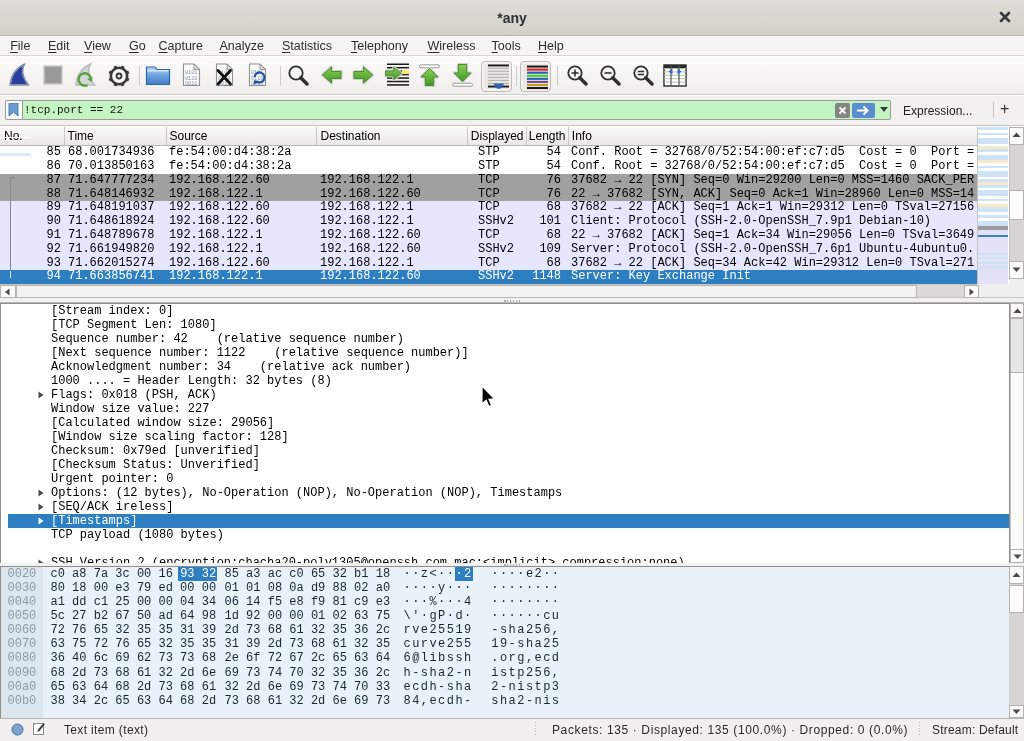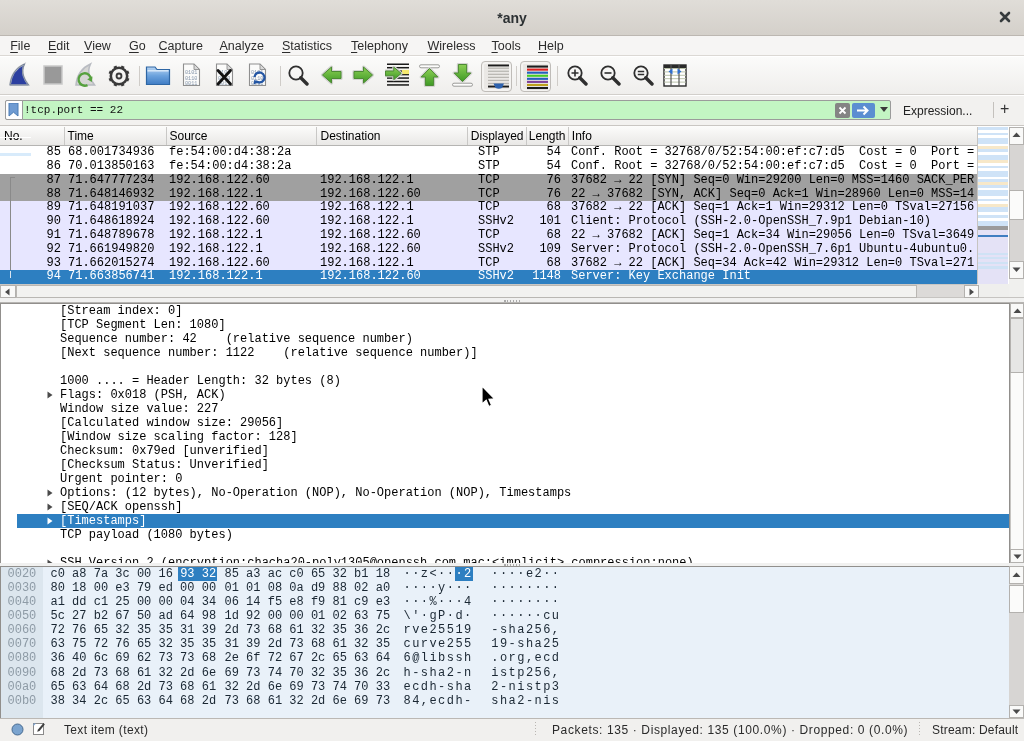--- a/index.html
+++ b/index.html
@@ -45,21 +45,21 @@
 .c-info { left:571px; width:404px; overflow:hidden; }
 #plvscroll { left:1009px; top:127px; width:15px; height:152px; }
 
 #plhscroll { left:0; top:284px; width:977px; height:13.5px; background:#dcdad8; border-top:1px solid #c9c7c4; }
 
 .splitter { left:0; width:1024px; background:#f1f1f0; }
 .dots { position:absolute; left:504px; width:17px; height:2px;
   background:repeating-linear-gradient(90deg,#aaa 0 1.5px,transparent 1.5px 3px); }
 
 #details { left:0; top:302.6px; width:1010px; height:261.6px; background:#fff; border:1px solid #918f8c; overflow:hidden; }
-.drow { position:absolute; left:16px; width:1008px; height:14.2px; font-size:12px; line-height:14.2px; white-space:pre; }
+.drow { position:absolute; left:7px; width:1008px; height:14.2px; font-size:12px; line-height:14.2px; white-space:pre; }
 #dvscroll { left:1010px; top:303px; width:14px; height:260px; }
 
 #hexpane { left:0; top:565.8px; width:1009px; height:152px; background:#e9f1f9; border-top:1px solid #918f8c; border-left:1px solid #918f8c; }
 #hexoffcol { left:1px; top:566.8px; width:42px; height:151px; background:#dce6ee; }
 .hrow { position:absolute; font-size:12px; line-height:14.2px; white-space:pre; color:#1a2733; }
 .hoff { color:#8e9ba6; }
 .hascii { letter-spacing:1.45px; }
 #hexvscroll { left:1009px; top:566px; width:15px; height:152px; }
 
 #statusbar { left:0; top:718px; width:1024px; height:23px; background:#f1f0ee; border-top:1px solid #bbb8b4; }
@@ -416,36 +416,37 @@
 <div class="abs splitter" style="top:297px;height:6px;border-top:1px solid #c6c4c1;border-bottom:1px solid #b7b5b2;">
     <div class="dots" style="top:2px"></div>
   </div>
 
 <div class="abs" id="details"></div>
 <div class="abs" style="left:1px;top:303.6px;width:1008px;height:260px;overflow:hidden">
     <div class="drow mono" style="top:0.2px;color:#000"><span style="position:absolute;left:43px">[Stream index: 0]</span></div>
     <div class="drow mono" style="top:14.2px;color:#000"><span style="position:absolute;left:43px">[TCP Segment Len: 1080]</span></div>
     <div class="drow mono" style="top:28.2px;color:#000"><span style="position:absolute;left:43px">Sequence number: 42    (relative sequence number)</span></div>
     <div class="drow mono" style="top:42.2px;color:#000"><span style="position:absolute;left:43px">[Next sequence number: 1122    (relative sequence number)]</span></div>
+    <div class="drow mono" style="top:56.2px;color:#000"><span style="position:absolute;left:43px">Acknowledgment number: 34    (relative ack number)</span></div>
     <div class="drow mono" style="top:70.2px;color:#000"><span style="position:absolute;left:43px">1000 .... = Header Length: 32 bytes (8)</span></div>
     <div class="drow mono" style="top:84.2px;color:#000"><svg class="abs" style="left:29px;top:3.2px" width="8" height="8" viewBox="0 0 8 8">
         <path d="M1.5 0.5 L6.5 4 L1.5 7.5 Z" fill="#4a4a4a"></path>
       </svg><span style="position:absolute;left:43px">Flags: 0x018 (PSH, ACK)</span></div>
     <div class="drow mono" style="top:98.2px;color:#000"><span style="position:absolute;left:43px">Window size value: 227</span></div>
     <div class="drow mono" style="top:112.2px;color:#000"><span style="position:absolute;left:43px">[Calculated window size: 29056]</span></div>
     <div class="drow mono" style="top:126.2px;color:#000"><span style="position:absolute;left:43px">[Window size scaling factor: 128]</span></div>
     <div class="drow mono" style="top:140.2px;color:#000"><span style="position:absolute;left:43px">Checksum: 0x79ed [unverified]</span></div>
     <div class="drow mono" style="top:154.2px;color:#000"><span style="position:absolute;left:43px">[Checksum Status: Unverified]</span></div>
     <div class="drow mono" style="top:168.2px;color:#000"><span style="position:absolute;left:43px">Urgent pointer: 0</span></div>
     <div class="drow mono" style="top:182.2px;color:#000"><svg class="abs" style="left:29px;top:3.2px" width="8" height="8" viewBox="0 0 8 8">
         <path d="M1.5 0.5 L6.5 4 L1.5 7.5 Z" fill="#4a4a4a"></path>
       </svg><span style="position:absolute;left:43px">Options: (12 bytes), No-Operation (NOP), No-Operation (NOP), Timestamps</span></div>
     <div class="drow mono" style="top:196.2px;color:#000"><svg class="abs" style="left:29px;top:3.2px" width="8" height="8" viewBox="0 0 8 8">
         <path d="M1.5 0.5 L6.5 4 L1.5 7.5 Z" fill="#4a4a4a"></path>
-      </svg><span style="position:absolute;left:43px">[SEQ/ACK openssh]</span></div>
+      </svg><span style="position:absolute;left:43px">[SEQ/ACK ireless]</span></div>
     <div class="drow mono" style="top:210.2px;background:#2d7fc1;color:#fff"><svg class="abs" style="left:29px;top:3.2px" width="8" height="8" viewBox="0 0 8 8">
         <path d="M1.5 0.5 L6.5 4 L1.5 7.5 Z" fill="#fff"></path>
       </svg><span style="position:absolute;left:43px">[Timestamps]</span></div>
     <div class="drow mono" style="top:224.2px;color:#000"><span style="position:absolute;left:43px">TCP payload (1080 bytes)</span></div>
     <div class="drow mono" style="top:252.2px;color:#000"><svg class="abs" style="left:29px;top:3.2px" width="8" height="8" viewBox="0 0 8 8">
         <path d="M1.5 0.5 L6.5 4 L1.5 7.5 Z" fill="#4a4a4a"></path>
       </svg><span style="position:absolute;left:43px">SSH Version 2 (encryption:chacha20-poly1305@openssh.com mac:&lt;implicit&gt; compression:none)</span></div>
   </div>
 <div class="abs" id="dvscroll"></div>
 

